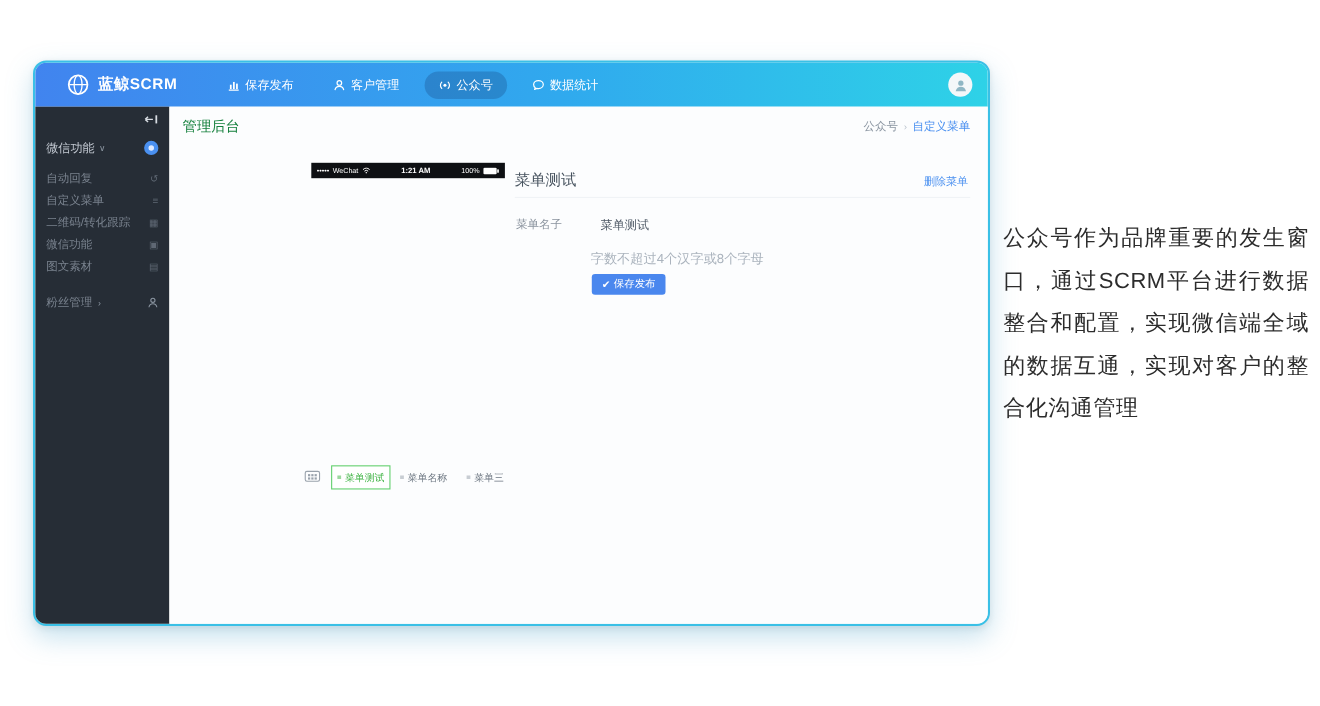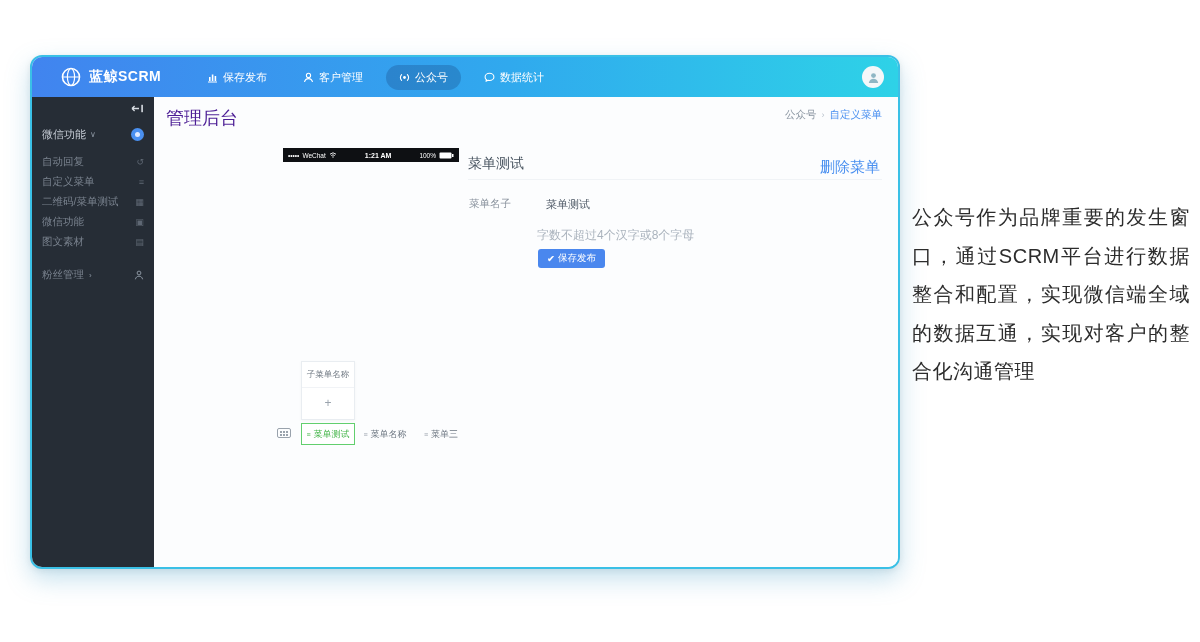--- a/index.html
+++ b/index.html
@@ -38,38 +38,38 @@
   .side-caret{font-size:8px;color:#8b95a1;}
   .dot-active{width:13px;height:13px;border-radius:50%;background:#4a90f0;display:flex;align-items:center;justify-content:center;}
   .dot-active i{width:5px;height:5px;border-radius:50%;background:#dfeaff;display:block;}
   .side-item{display:flex;align-items:center;justify-content:space-between;height:20px;padding:0 10px;font-size:10.5px;cursor:pointer;}
   .side-item .glyph{font-size:9px;color:#5f6874;}
   .side-gap{height:12px;}
   .side-fans{display:flex;align-items:center;justify-content:space-between;height:22px;padding:0 10px;font-size:10.5px;cursor:pointer;gap:28px;}
   .side-fans .lbl{display:flex;gap:5px;align-items:center;}
   
   .content{flex:1;position:relative;background:#fcfdfe;}
-  .page-title{position:absolute;left:12px;top:9px;font-size:18px;color:#4c1d95;}
+  .page-title{position:absolute;left:12px;top:9px;font-size:13px;color:#15803d;}
   .breadcrumb{position:absolute;right:16px;top:11px;font-size:10.5px;color:#8a95a1;display:flex;gap:5px;align-items:center;}
   .breadcrumb .sep{color:#b9c2cc;font-size:9px;}
   .breadcrumb .cur{color:#4a90f0;cursor:pointer;}
   
   .phone{position:absolute;left:129px;top:51px;width:176px;}
   .phone-status{height:14px;background:#0e1013;color:#fff;display:flex;align-items:center;padding:0 5px;font-size:6.5px;gap:3px;}
   .phone-status .time{flex:1;text-align:center;font-size:7px;font-weight:bold;}
   .phone-nav{height:27px;background:#2a2d32;color:#fff;display:flex;align-items:center;padding:0 8px;position:relative;}
   .back{display:flex;align-items:center;gap:4px;font-size:9.5px;cursor:pointer;}
   .chev-left{width:6px;height:6px;border-left:2px solid #fff;border-bottom:2px solid #fff;transform:rotate(45deg);display:inline-block;}
   .phone-title{position:absolute;left:0;right:0;text-align:center;font-size:10.5px;font-weight:bold;}
   .phone-person{margin-left:auto;z-index:1;}
   .battery{display:inline-block;}
   
   .section-title{position:absolute;left:314px;top:58px;font-size:14px;color:#47535f;}
   .section-rule{position:absolute;left:314px;right:16px;top:82px;border-top:1px solid #f0f3f6;}
-  .delete-link{position:absolute;right:18px;top:61px;font-size:15px;color:#4a90f0;cursor:pointer;}
+  .delete-link{position:absolute;right:18px;top:61px;font-size:10px;color:#4a90f0;cursor:pointer;}
   .form-label{position:absolute;left:315px;top:100px;font-size:10.5px;color:#8a939e;}
   .form-value{position:absolute;left:392px;top:100px;font-size:11px;color:#4b5663;cursor:text;}
   .form-hint{position:absolute;left:383px;top:130px;font-size:12px;color:#aab3bd;}
   .save-btn{
     position:absolute;left:384px;top:152px;height:19px;padding:0 9px;
     background:#4a87ee;color:#fff;border:none;border-radius:3px;font-size:9.5px;
     display:flex;align-items:center;gap:3px;cursor:pointer;font-family:inherit;
   }
   
   .submenu-panel{
@@ -191,21 +191,21 @@
 
       <div class="side-item">
         <span>自动回复</span>
         <span class="glyph">↺</span>
       </div>
       <div class="side-item">
         <span>自定义菜单</span>
         <span class="glyph">≡</span>
       </div>
       <div class="side-item">
-        <span>二维码/菜单测试</span>
+        <span>二维码/转化跟踪</span>
         <span class="glyph">▦</span>
       </div>
       <div class="side-item">
         <span>微信功能</span>
         <span class="glyph">▣</span>
       </div>
       <div class="side-item">
         <span>图文素材</span>
         <span class="glyph">▤</span>
       </div>
@@ -262,24 +262,20 @@
 
       <div class="form-label">菜单名子</div>
       <div class="form-value">菜单测试</div>
       <div class="form-hint">字数不超过4个汉字或8个字母</div>
 
       <button class="save-btn">
         <span>✔</span>
         <span>保存发布</span>
       </button>
 
-      <div class="submenu-panel">
-        <div class="submenu-label">子菜单名称</div>
-        <div class="submenu-add">+</div>
-      </div>
 
       <span class="kbd-icon">
           <i></i>
         </span>
 
       <div class="menu-tab active">
         <span class="pre">≡</span>
         <span>菜单测试</span>
       </div>
       <div class="menu-tab t2">

